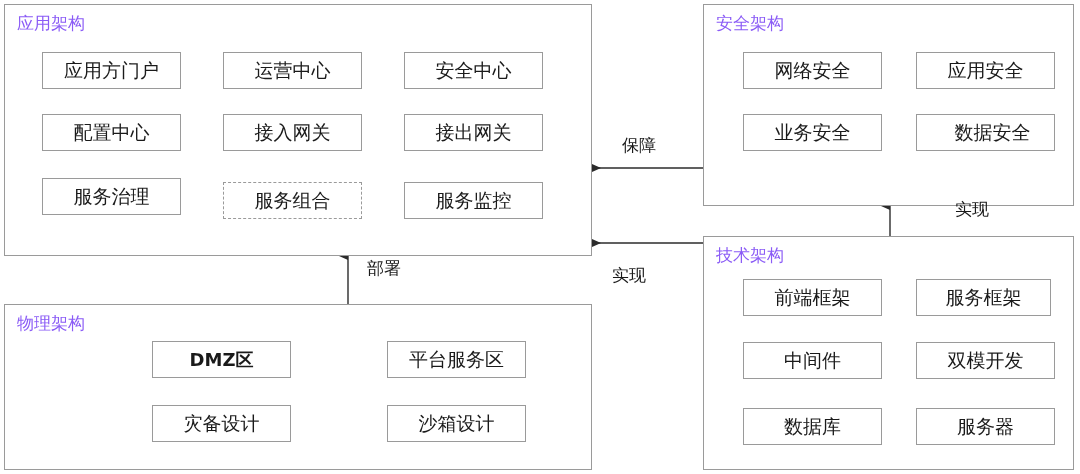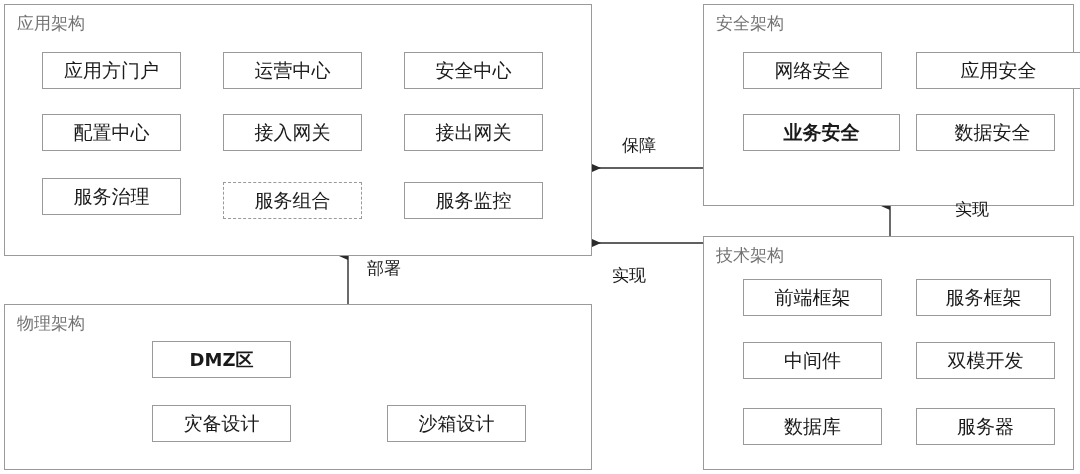--- a/index.html
+++ b/index.html
@@ -23,21 +23,21 @@
     border: 1px solid #9a9a9a;
     background: #ffffff;
   }
   .panel-title {
     position: absolute;
     left: 12px;
     top: 8px;
     font-family: "Liberation Sans", sans-serif;
     font-size: 17px;
     line-height: 22px;
-    color: #737373;
+    color: #8b5cf6;
     white-space: nowrap;
   }
   .node {
     position: absolute;
     box-sizing: border-box;
     border: 1px solid #9a9a9a;
     background: #ffffff;
     display: flex;
     align-items: center;
     justify-content: center;
@@ -104,40 +104,41 @@
 
     <div class="node" style="left:37px; top:173px; width:139px; height:37px;">服务治理</div>
     <div class="node dashed" style="left:218px; top:177px; width:139px; height:37px;">服务组合</div>
     <div class="node" style="left:399px; top:177px; width:139px; height:37px;">服务监控</div>
   </div>
 
   <div class="panel" style="left:703px; top:4px; width:371px; height:202px;">
     <div class="panel-title">安全架构</div>
 
     <div class="node" style="left:39px; top:47px; width:139px; height:37px;">网络安全</div>
-    <div class="node" style="left:212px; top:47px; width:165px; height:37px;">应用安全</div>
-    <div class="node" style="left:39px; top:109px; width:157px; height:37px;font-weight:bold;">业务安全</div>
+    <div class="node" style="left:212px; top:47px; width:139px; height:37px;">应用安全</div>
+    <div class="node" style="left:39px; top:109px; width:139px; height:37px;">业务安全</div>
     <div class="node" style="left:212px; top:109px; width:139px; height:37px;padding-left:14px;">数据安全</div>
   </div>
 
   <div class="panel" style="left:703px; top:236px; width:371px; height:234px;">
     <div class="panel-title">技术架构</div>
 
     <div class="node" style="left:39px; top:42px; width:139px; height:37px;">前端框架</div>
     <div class="node" style="left:212px; top:42px; width:135px; height:37px;">服务框架</div>
     <div class="node" style="left:39px; top:105px; width:139px; height:37px;">中间件</div>
     <div class="node" style="left:212px; top:105px; width:139px; height:37px;">双模开发</div>
     <div class="node" style="left:39px; top:171px; width:139px; height:37px;">数据库</div>
     <div class="node" style="left:212px; top:171px; width:139px; height:37px;">服务器</div>
   </div>
 
   <div class="panel" style="left:4px; top:304px; width:588px; height:166px;">
     <div class="panel-title">物理架构</div>
 
     <div class="node bold" style="left:147px; top:36px; width:139px; height:37px;">DMZ区</div>
+    <div class="node" style="left:382px; top:36px; width:139px; height:37px;">平台服务区</div>
     <div class="node" style="left:147px; top:100px; width:139px; height:37px;">灾备设计</div>
     <div class="node" style="left:382px; top:100px; width:139px; height:37px;">沙箱设计</div>
   </div>
 
   <div class="conn-label" style="left:622px; top:136px;">保障</div>
   <div class="conn-label" style="left:612px; top:266px;">实现</div>
   <div class="conn-label" style="left:955px; top:200px;">实现</div>
   <div class="conn-label" style="left:367px; top:259px;">部署</div>
 
 </div>

